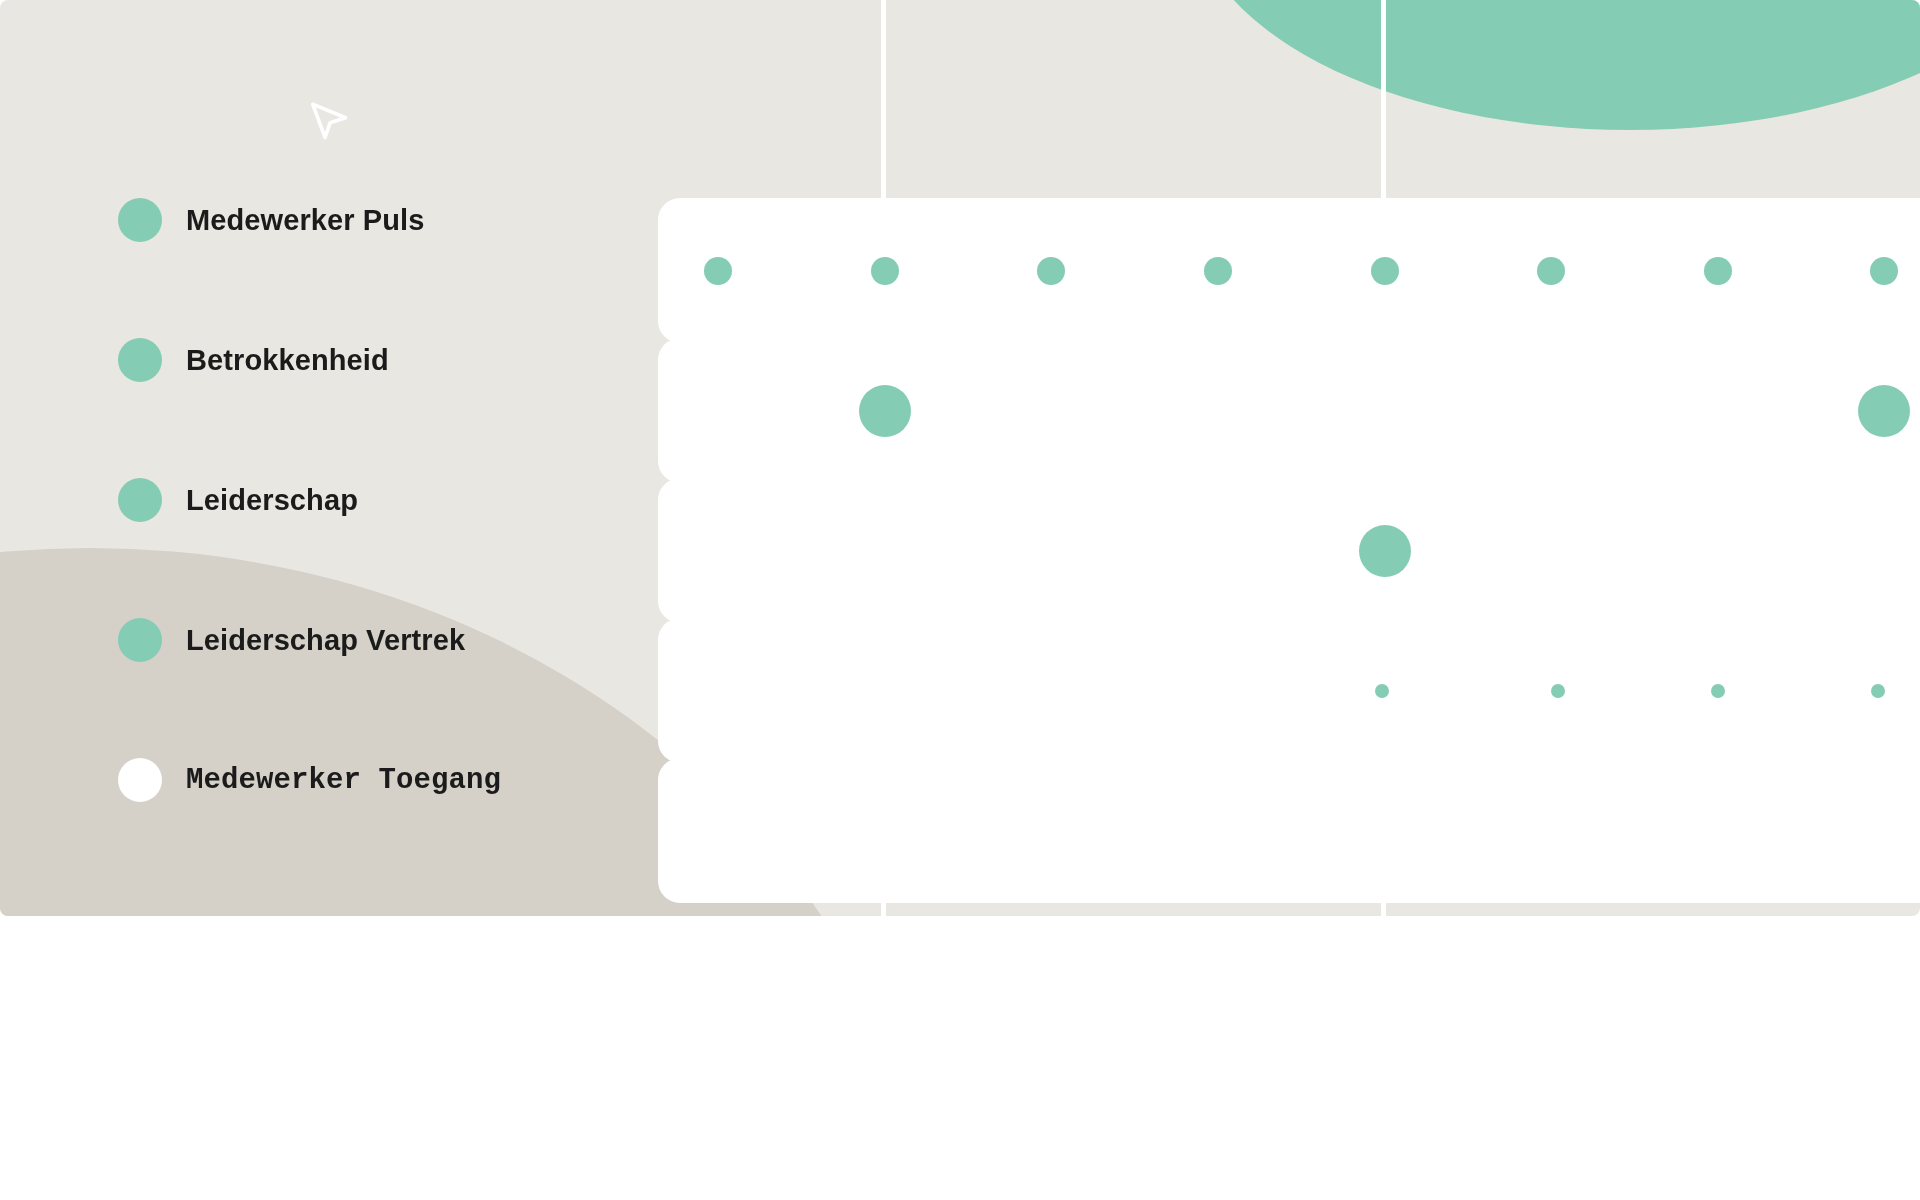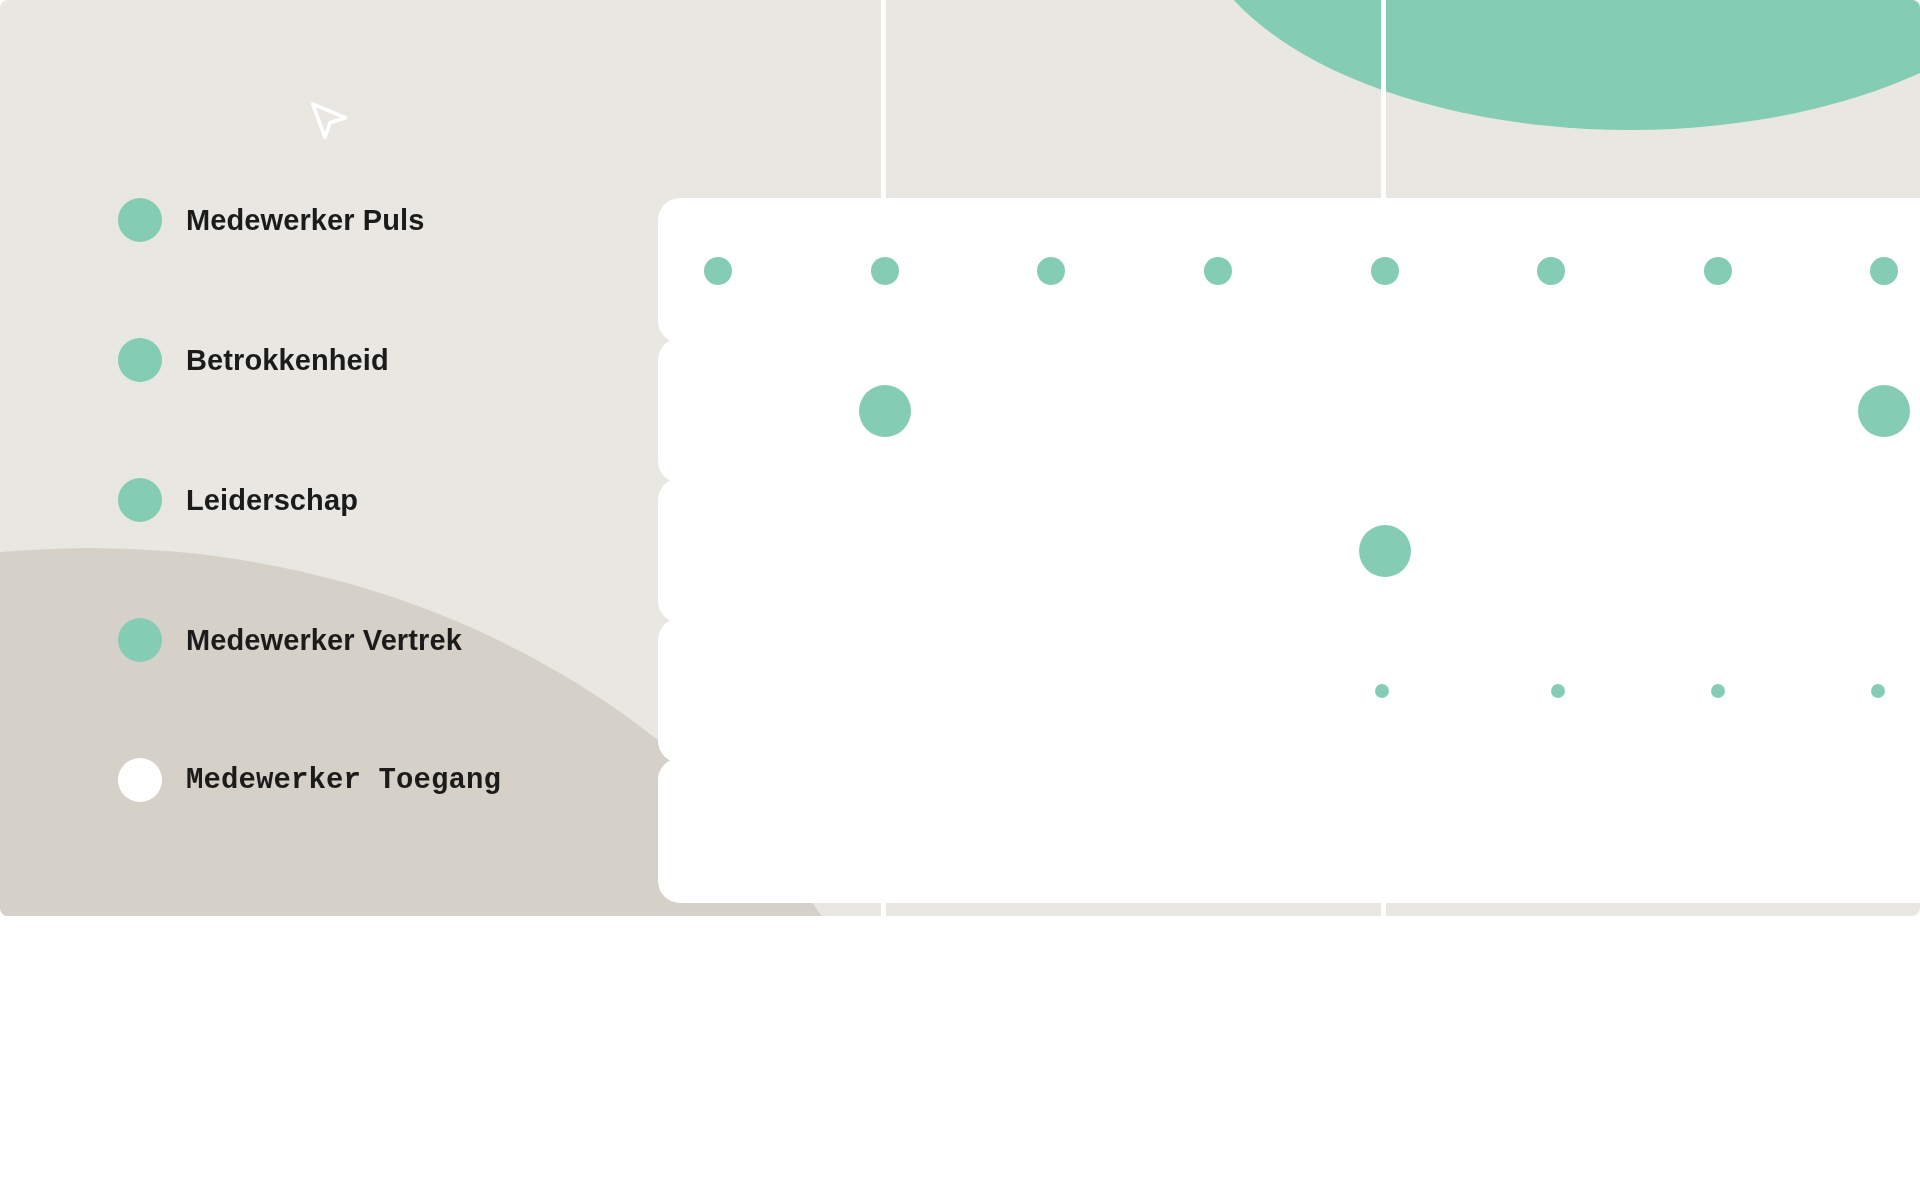--- a/index.html
+++ b/index.html
@@ -142,21 +142,21 @@
       <div class="legend-row" style="top: 476px;">
         <span class="legend-dot" style="background: rgb(133, 204, 180);"></span>
         <span class="legend-label">Leiderschap</span>
       </div>
       <div class="legend-row" style="top: 336px;">
         <span class="legend-dot" style="background: rgb(133, 204, 180);"></span>
         <span class="legend-label">Betrokkenheid</span>
       </div>
       <div class="legend-row" style="top: 616px;">
         <span class="legend-dot" style="background: rgb(133, 204, 180);"></span>
-        <span class="legend-label">Medewerker Vertrek</span>
+        <span class="legend-label">Leiderschap Vertrek</span>
       </div>
       <div class="legend-row" style="top: 756px; font-family: Liberation Mono, monospace;">
         <span class="legend-dot" style="background: rgb(255, 255, 255);"></span>
         <span class="legend-label">Medewerker Toegang</span>
       </div>
     </div>
 
   <div class="cursor">
     <svg viewBox="0 0 24 24" width="46" height="46" fill="none" stroke="#ffffff" stroke-width="1.9" stroke-linecap="round" stroke-linejoin="round">
       <path d="M3.5 3.2 L20.6 10.3 L12.6 12.9 L9.9 20.6 Z"></path>

